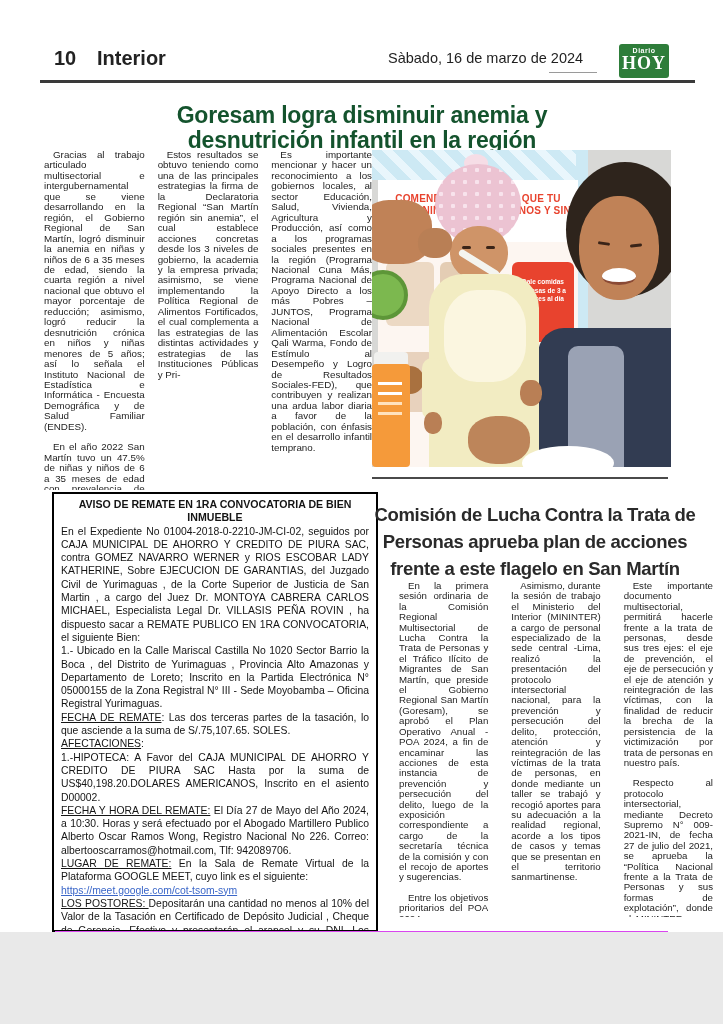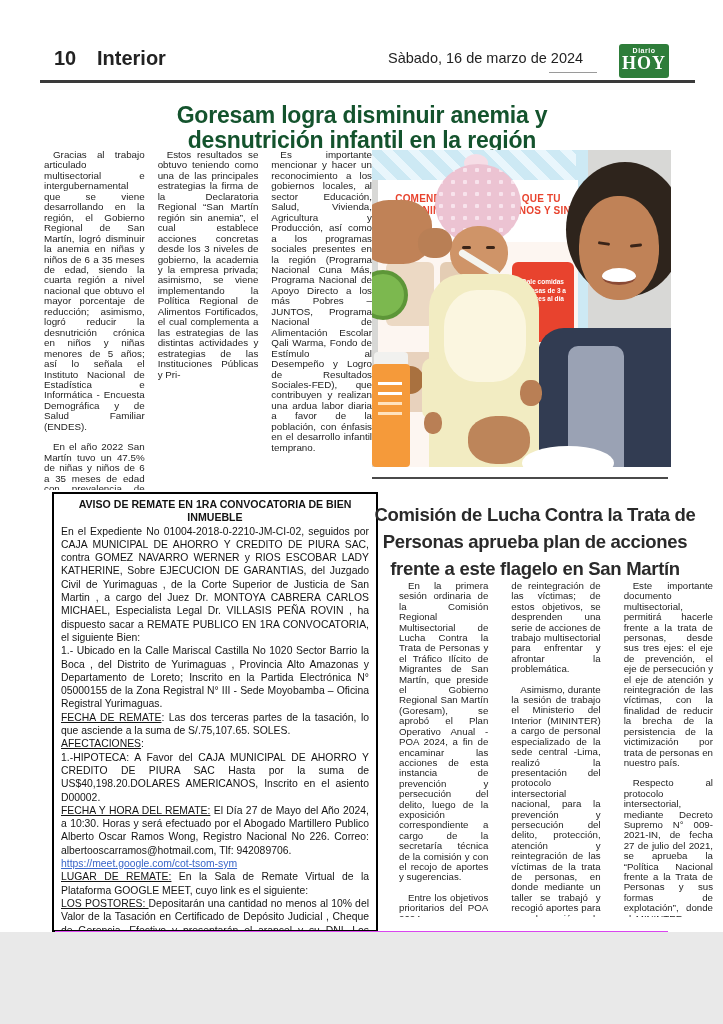--- a/index.html
+++ b/index.html
@@ -179,36 +179,35 @@
   </figure>
 
   <section class="abs notice">
     <p class="n-title">AVISO DE REMATE EN  1RA CONVOCATORIA DE BIEN INMUEBLE</p>
     <p class="n-line"><span class="n-label"></span><span>En el Expediente No 01004-2018-0-2210-JM-CI-02, seguidos por CAJA MUNICIPAL DE AHORRO Y CREDITO DE PIURA SAC, contra GOMEZ NAVARRO WERNER y RIOS ESCOBAR LADY KATHERINE, Sobre EJECUCION DE GARANTIAS, del Juzgado Civil de Yurimaguas , de la Corte Superior de Justicia de San Martin , a cargo del Juez Dr. MONTOYA CABRERA CARLOS MICHAEL, Especialista Legal Dr. VILLASIS PEÑA ROVIN , ha dispuesto sacar a REMATE PUBLICO EN 1RA CONVOCATORIA, el siguiente Bien:</span></p>
     <p class="n-line"><span class="n-label"></span><span>1.- Ubicado en la Calle Mariscal Castilla No 1020 Sector Barrio la Boca , del Distrito de Yurimaguas , Provincia Alto Amazonas  y Departamento de Loreto; Inscrito en la Partida Electrónica N° 05000155 de la Zona Registral N° III - Sede Moyobamba – Oficina Registral Yurimaguas.</span></p>
     <p class="n-line"><span class="n-label">FECHA DE REMATE</span><span>: Las dos terceras partes de la tasación,  lo que asciende  a la suma de S/.75,107.65. SOLES.</span></p>
     <p class="n-line"><span class="n-label">AFECTACIONES</span><span>:</span></p>
     <p class="n-line"><span class="n-label"></span><span>1.-HIPOTECA: A Favor del  CAJA MUNICIPAL DE AHORRO Y CREDITO DE PIURA SAC Hasta por la suma de US$40,198.20.DOLARES AMERICANOS, Inscrito en el asiento D00002.</span></p>
     <p class="n-line"><span class="n-label">FECHA Y HORA DEL REMATE:</span><span> El Día 27 de Mayo  del Año 2024, a 10:30. Horas y será efectuado por el Abogado Martillero Publico Alberto Oscar Ramos Wong, Registro Nacional No 226. Correo: albertooscarramos@hotmail.com, Tlf: 942089706.</span></p>
+    <p class="n-line"><span class="n-label">LUGAR DE REMATE:</span><span> En la Sala de Remate Virtual  de la Plataforma GOOGLE MEET, cuyo link es el siguiente:</span></p>
     <p class="n-line"><a class="n-link" href="#">https://meet.google.com/cot-tsom-sym</a></p>
-    <p class="n-line"><span class="n-label">LUGAR DE REMATE:</span><span> En la Sala de Remate Virtual  de la Plataforma GOOGLE MEET, cuyo link es el siguiente:</span></p>
     <p class="n-line"><span class="n-label">LOS POSTORES: </span><span>Depositarán una cantidad no menos al 10% del Valor de la Tasación en Certificado de Depósito Judicial , Cheque de Gerencia, Efectivo  y presentarán el arancel y su DNI. Los Honorarios del Martillero Público más el IGV será Cancelado al Finalizar el Remate y es por cuenta del Adjudicatario.</span></p>
 
   </section>
 
   <div class="abs a2-rule"></div>
   <h2 class="abs a2-headline">Comisión de Lucha Contra la Trata de Personas aprueba plan de acciones frente a este flagelo en San Martín</h2>
 
   <section class="abs a2-cols">
     <div class="col">
       <p>En la primera sesión ordinaria de la Comisión Regional Multisectorial de Lucha Contra la Trata de Personas y el Tráfico Ilícito de Migrantes de San Martín, que preside el Gobierno Regional San Martín (Goresam), se aprobó el Plan Operativo Anual - POA 2024, a fin de encaminar las acciones de esta instancia de prevención y persecución del delito, luego de la exposición correspondiente a cargo de la secretaría técnica de la comisión y con el recojo de aportes y sugerencias.</p>
       <p>Entre los objetivos prioritarios del POA 2024 que se consideran están: Ampliar la vigilancia preventiva contra la trata de personas y sus formas de explotación; mejorar el sistema de persecución, sanción penal y fiscalización; y fortalecer la atención y el proceso</p>
     </div>
     <div class="col">
-      <p class="noindent">de reintegración de las víctimas; de estos objetivos, se desprenden una serie de acciones de trabajo multisectorial para enfrentar y afrontar la problemática.</p>
       <p>Asimismo, durante la sesión de trabajo el Ministerio del Interior (MININTER) a cargo de personal especializado de la sede central -Lima, realizó la presentación del protocolo intersectorial nacional, para la prevención y persecución del delito, protección, atención y reintegración de las víctimas de la trata de personas, en donde mediante un taller se trabajó y recogió aportes para su adecuación a la realidad regional, acorde a los tipos de casos y temas que se presentan en el territorio sanmartinense.</p>
     </div>
     <div class="col">
       <p>Este importante documento multisectorial, permitirá hacerle frente a la trata de personas, desde sus tres ejes: el eje de prevención, el eje de persecución y el eje de atención y reintegración de las víctimas, con la finalidad de reducir la brecha de la persistencia de la victimización por trata de personas en nuestro país.</p>
       <p>Respecto al protocolo intersectorial, mediante Decreto Supremo N° 009-2021-IN, de fecha 27 de julio del 2021, se aprueba la “Política Nacional frente a la Trata de Personas y sus formas de explotación”, donde el MININTER en su calidad de ente conductor, asume la responsabilidad de implementar la política, con horizonte temporal hacia el 2030.</p>
     </div>
   </section>
 
   <footer class="abs quote-bar">
     <span>“La música es la medicina del alma”</span>

